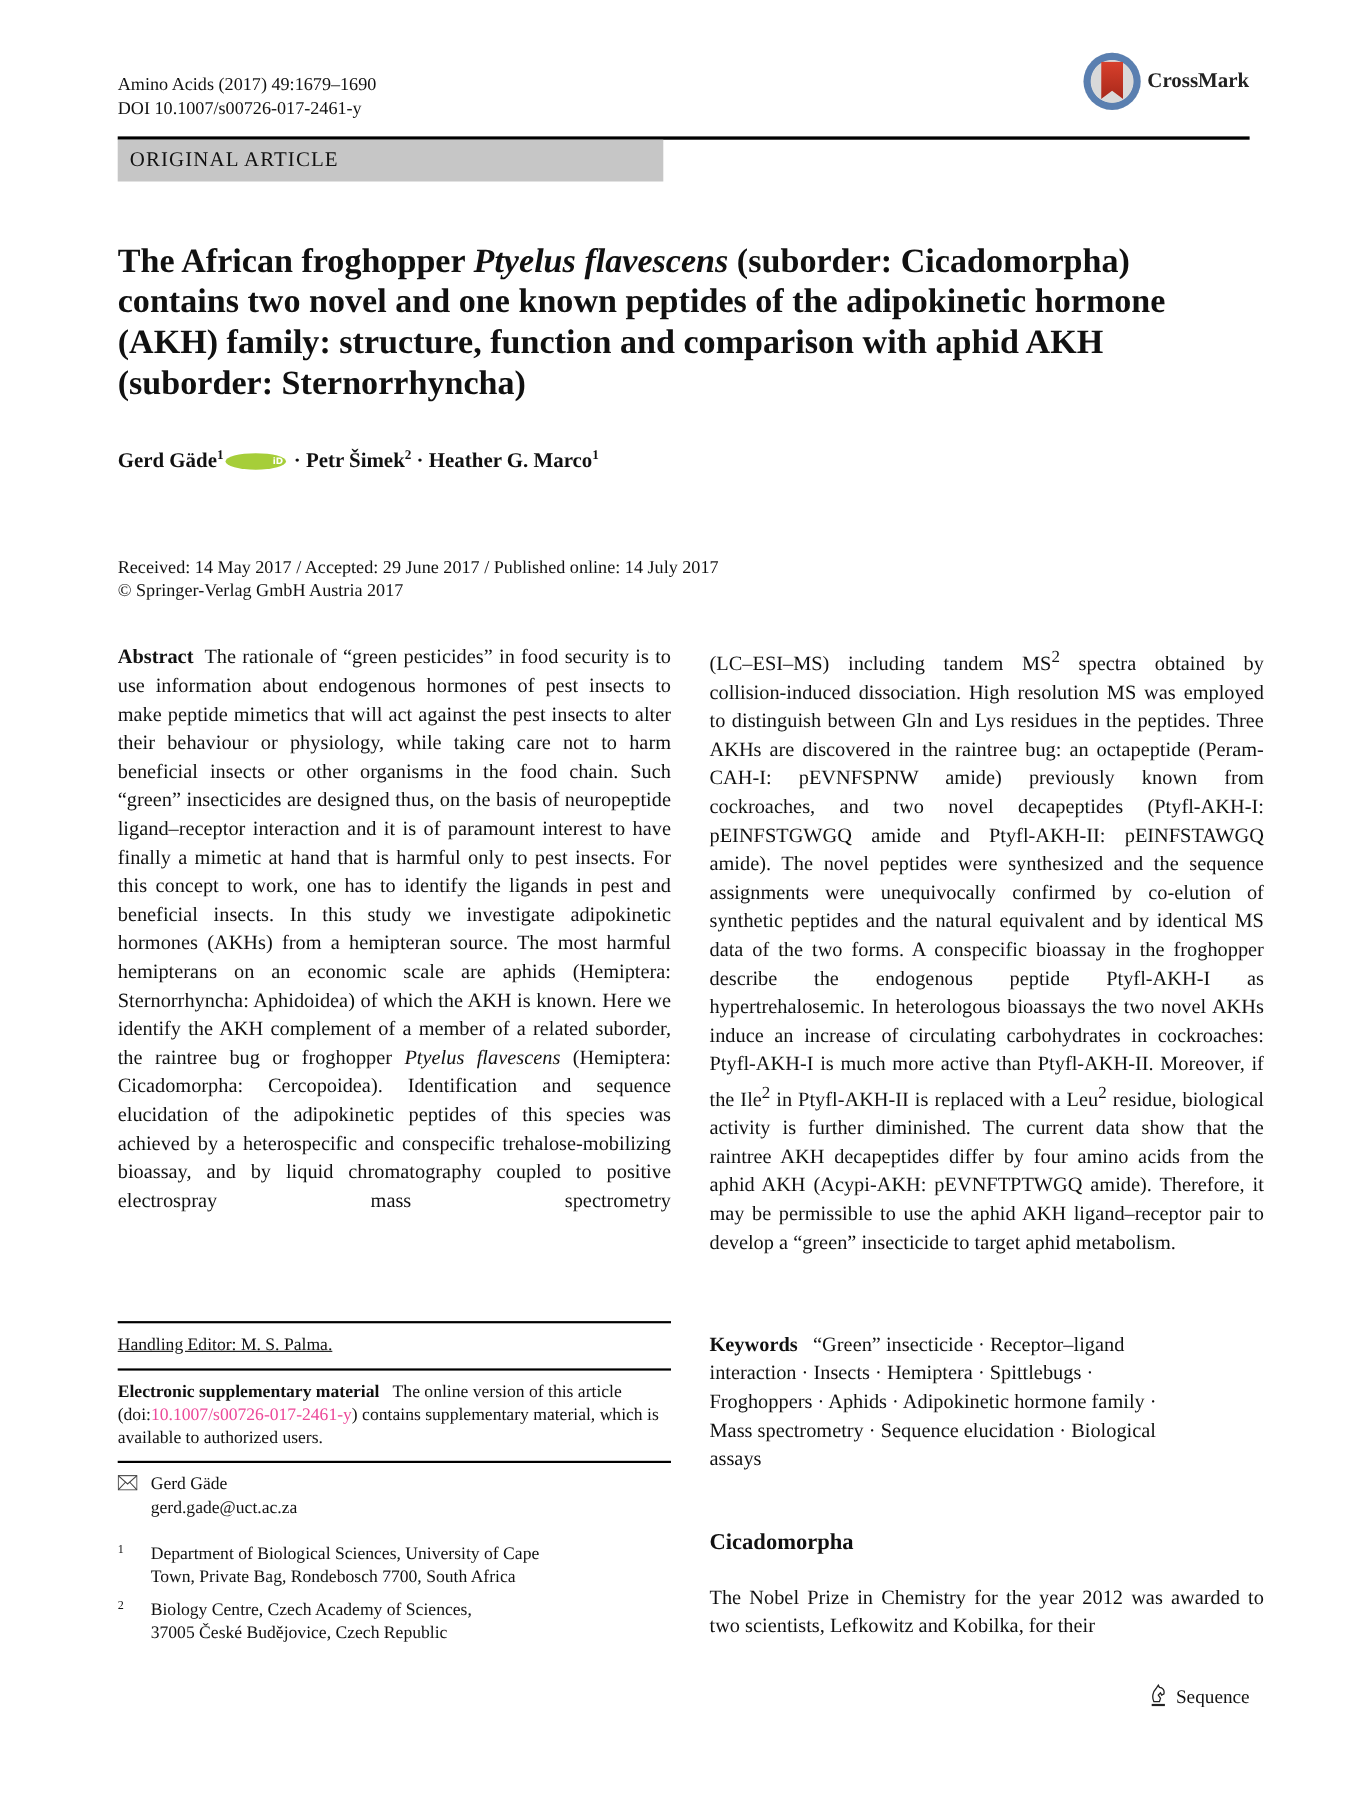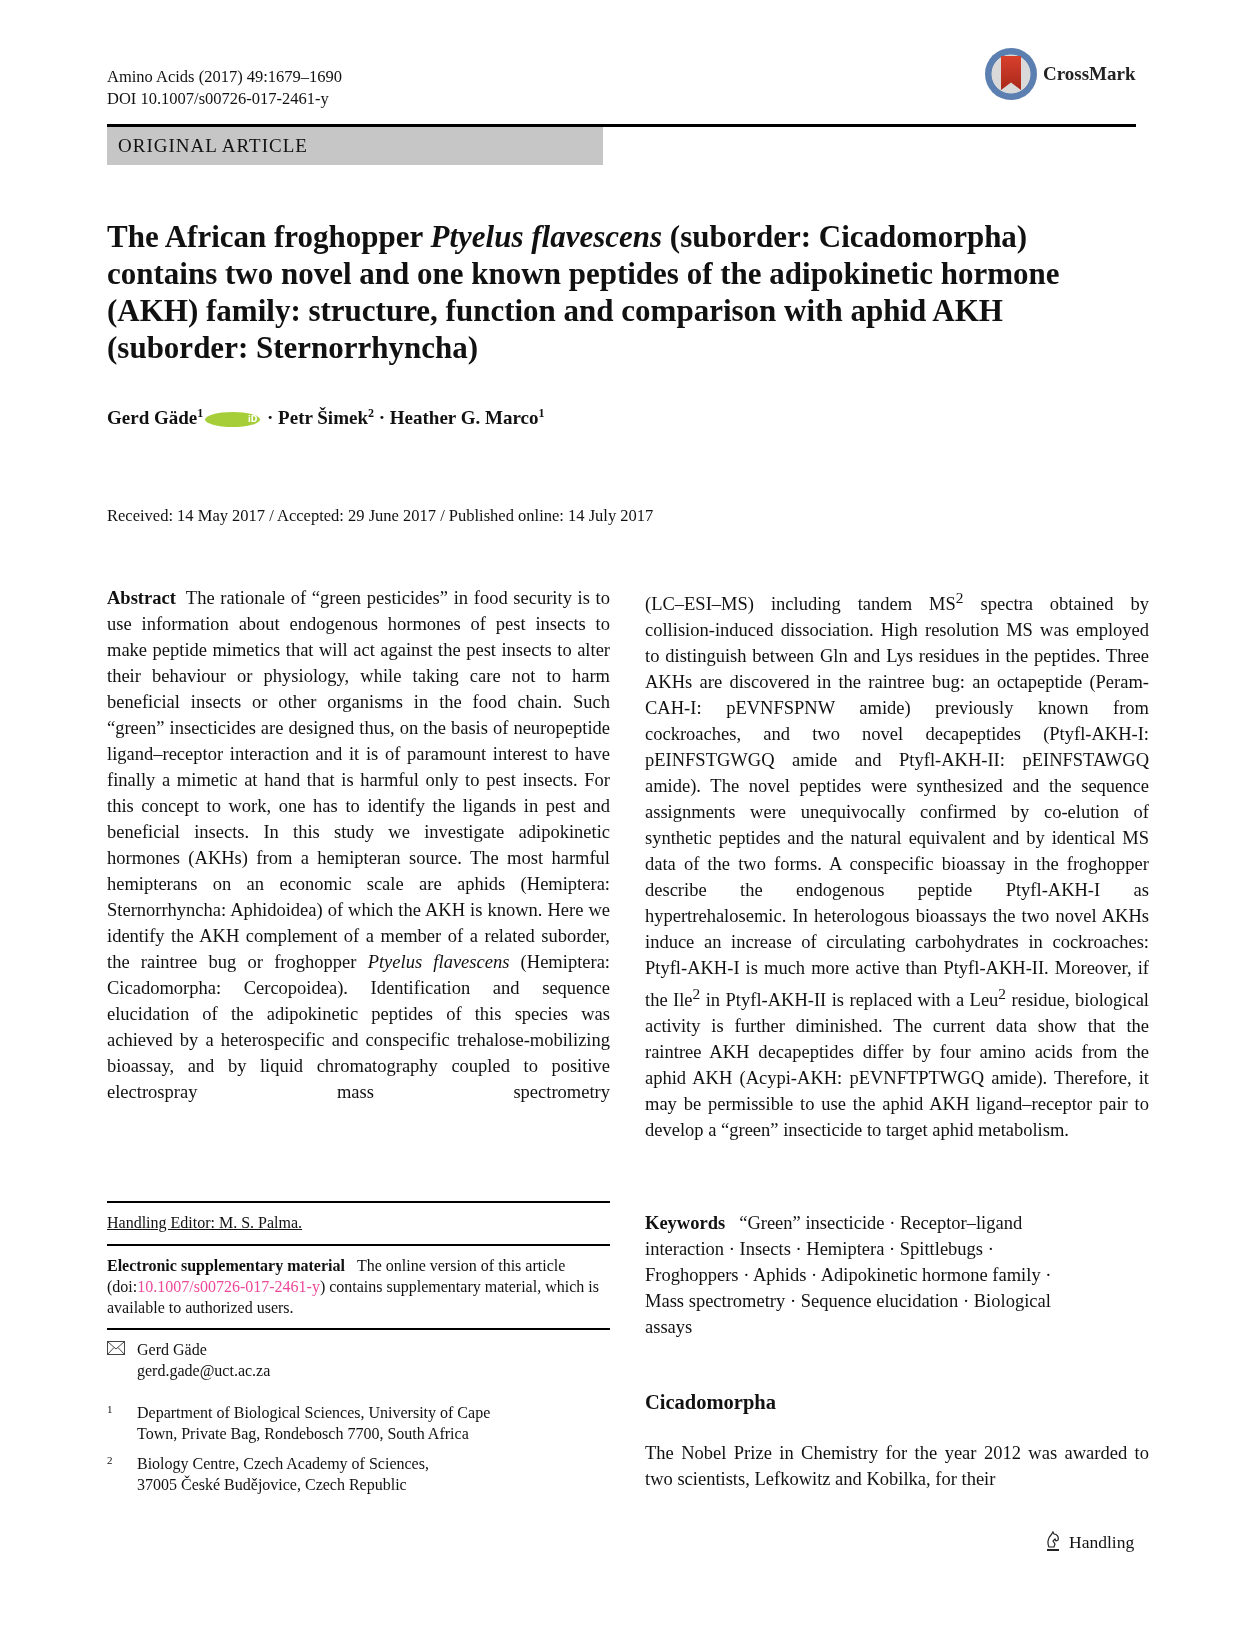--- a/index.html
+++ b/index.html
@@ -66,20 +66,21 @@
 <div class="abs article-type">ORIGINAL ARTICLE</div>
 
 <div class="abs title"><span>The African froghopper </span><i>Ptyelus flavescens</i><span> (suborder: Cicadomorpha) contains two novel and one known peptides of the adipokinetic hormone (AKH) family: structure, function and comparison with aphid AKH (suborder: Sternorrhyncha)</span></div>
 
 <div class="abs authors">
   <span>Gerd Gäde</span><sup>1</sup><span class="orcid">iD</span><span> · </span><span>Petr Šimek</span><sup>2</sup><span> · </span><span>Heather G. Marco</span><sup>1</sup>
 </div>
 
 <div class="abs dates">
   <div>Received: 14 May 2017 / Accepted: 29 June 2017 / Published online: 14 July 2017</div>
+  <div>© Springer-Verlag GmbH Austria 2017</div>
 </div>
 
 <div class="col col-left">
   <p class="lastline"><span class="lbl">Abstract</span><span>The rationale of “green pesticides” in food security is to use information about endogenous hormones of pest insects to make peptide mimetics that will act against the pest insects to alter their behaviour or physiology, while taking care not to harm beneficial insects or other organisms in the food chain. Such “green” insecticides are designed thus, on the basis of neuropeptide ligand–receptor interaction and it is of paramount interest to have finally a mimetic at hand that is harmful only to pest insects. For this concept to work, one has to identify the ligands in pest and beneficial insects. In this study we investigate adipokinetic hormones (AKHs) from a hemipteran source. The most harmful hemipterans on an economic scale are aphids (Hemiptera: Sternorrhyncha: Aphidoidea) of which the AKH is known. Here we identify the AKH complement of a member of a related suborder, the raintree bug or froghopper </span><i>Ptyelus flavescens</i><span> (Hemiptera: Cicadomorpha: Cercopoidea). Identification and sequence elucidation of the adipokinetic peptides of this species was achieved by a heterospecific and conspecific trehalose-mobilizing bioassay, and by liquid chromatography coupled to positive electrospray mass spectrometry</span></p>
 </div>
 
 <div class="col col-right">
   <p><span>(LC–ESI–MS) including tandem MS</span><sup>2</sup><span> spectra obtained by collision-induced dissociation. High resolution MS was employed to distinguish between Gln and Lys residues in the peptides. Three AKHs are discovered in the raintree bug: an octapeptide (Peram-CAH-I: pEVNFSPNW amide) previously known from cockroaches, and two novel decapeptides (Ptyfl-AKH-I: pEINFSTGWGQ amide and Ptyfl-AKH-II: pEINFSTAWGQ amide). The novel peptides were synthesized and the sequence assignments were unequivocally confirmed by co-elution of synthetic peptides and the natural equivalent and by identical MS data of the two forms. A conspecific bioassay in the froghopper describe the endogenous peptide Ptyfl-AKH-I as hypertrehalosemic. In heterologous bioassays the two novel AKHs induce an increase of circulating carbohydrates in cockroaches: Ptyfl-AKH-I is much more active than Ptyfl-AKH-II. Moreover, if the Ile</span><sup>2</sup><span> in Ptyfl-AKH-II is replaced with a Leu</span><sup>2</sup><span> residue, biological activity is further diminished. The current data show that the raintree AKH decapeptides differ by four amino acids from the aphid AKH (Acypi-AKH: pEVNFTPTWGQ amide). Therefore, it may be permissible to use the aphid AKH ligand–receptor pair to develop a “green” insecticide to target aphid metabolism.</span></p>
 </div>
 
@@ -112,14 +113,14 @@
 <div class="keywords"><span class="lbl" style="margin-right:14px;">Keywords</span><span>“Green” insecticide · Receptor–ligand interaction · Insects · Hemiptera · Spittlebugs · Froghoppers · Aphids · Adipokinetic hormone family · Mass spectrometry · Sequence elucidation · Biological assays</span></div>
 
 <div class="h-intro">Cicadomorpha</div>
 <div class="intro-body">The Nobel Prize in Chemistry for the year 2012 was awarded to two scientists, Lefkowitz and Kobilka, for their</div>
 
 <div class="springer">
   <svg viewBox="0 0 20 22">
       <path d="M6 16 C4 12 5 7 8 4 L10 1 L11 3 C14 3 16 6 15 9 L13 10 L12 8 L10 10 L12 13 L11 16 Z" fill="none" stroke="#222" stroke-width="1.2"></path>
       <rect x="4" y="18" width="12" height="2" fill="#222"></rect>
     </svg>
-  <span>Handling</span>
+  <span>Sequence</span>
 </div>
 
 </body></html>

